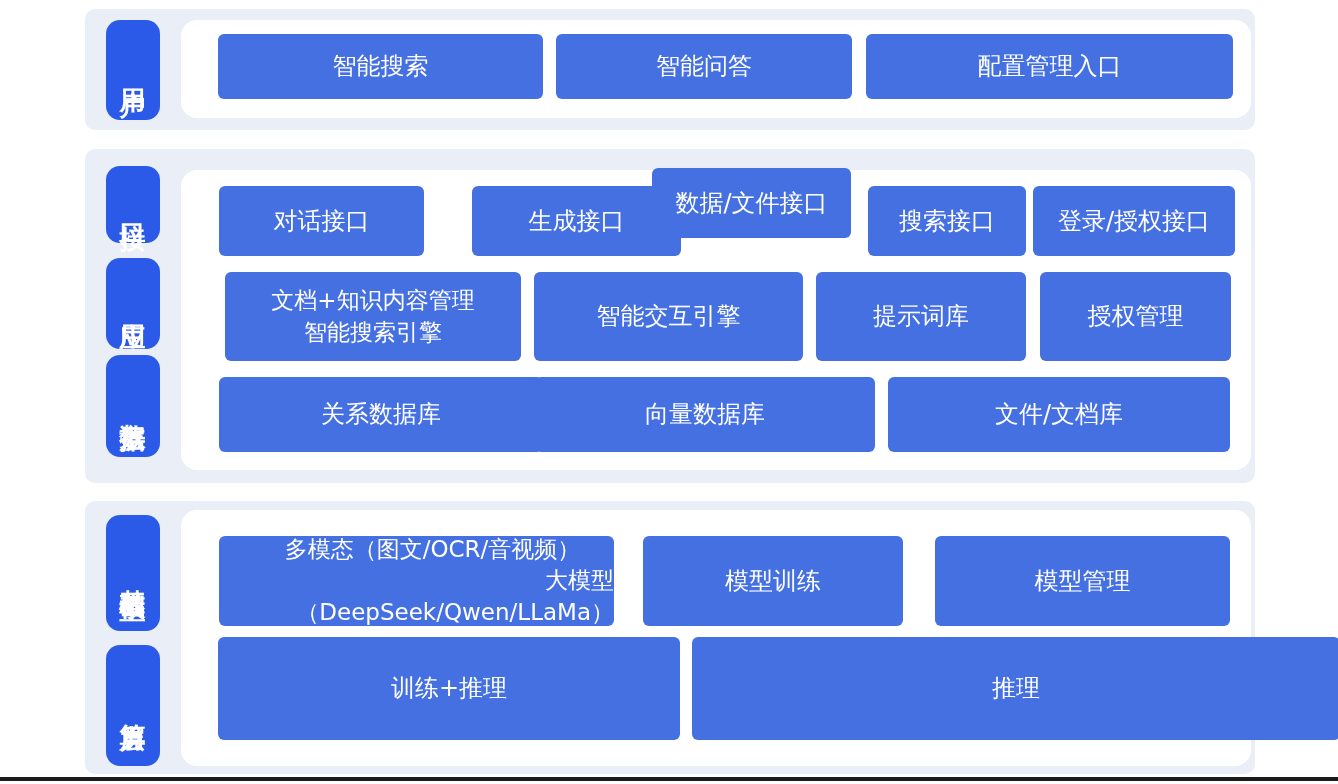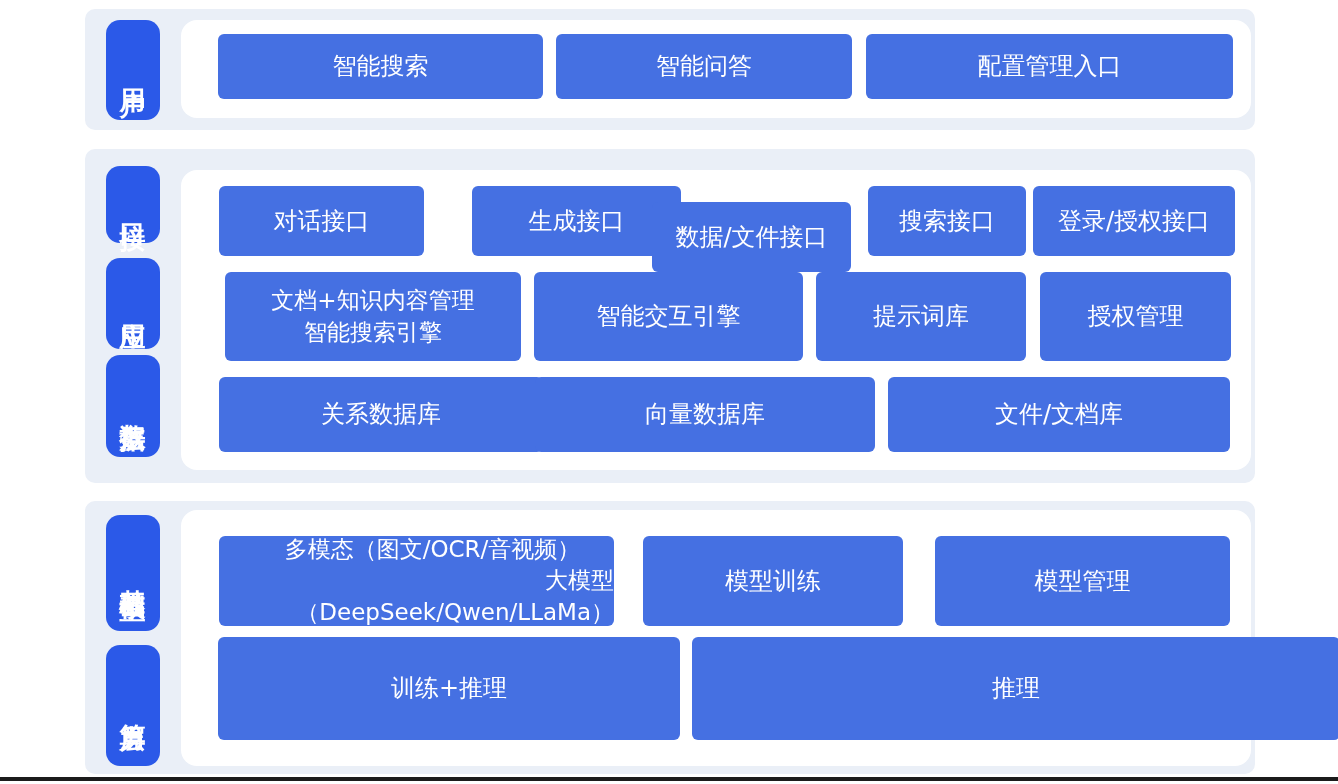--- a/index.html
+++ b/index.html
@@ -51,21 +51,21 @@
   .block span { display: block; }
 
   
   .b-search  { left: 218px; top: 34px; width: 325px; height: 65px; }
   .b-qa      { left: 556px; top: 34px; width: 296px; height: 65px; }
   .b-config  { left: 866px; top: 34px; width: 367px; height: 65px; }
 
   
   .b-dialog-api { left: 219px;  top: 186px; width: 205px; height: 70px; }
   .b-gen-api    { left: 432px;  top: 186px; width: 209px; height: 70px; margin-left: 40px; }
-  .b-data-api   { left: 652px;  top: 202px; width: 199px; height: 70px; }
+  .b-data-api   { left: 652px;  top: 168px; width: 199px; height: 70px; }
   .b-search-api { left: 868px;  top: 186px; width: 158px; height: 70px; }
   .b-login-api  { left: 1033px; top: 186px; width: 202px; height: 70px; }
 
   
   .b-doc-engine  { left: 225px;  top: 272px; width: 296px; height: 89px; font-size: 23px; }
   .b-interact    { left: 534px;  top: 272px; width: 269px; height: 89px; }
   .b-prompt-lib  { left: 816px;  top: 272px; width: 210px; height: 89px; }
   .b-auth-mgmt   { left: 1040px; top: 272px; width: 191px; height: 89px; }
 
   

